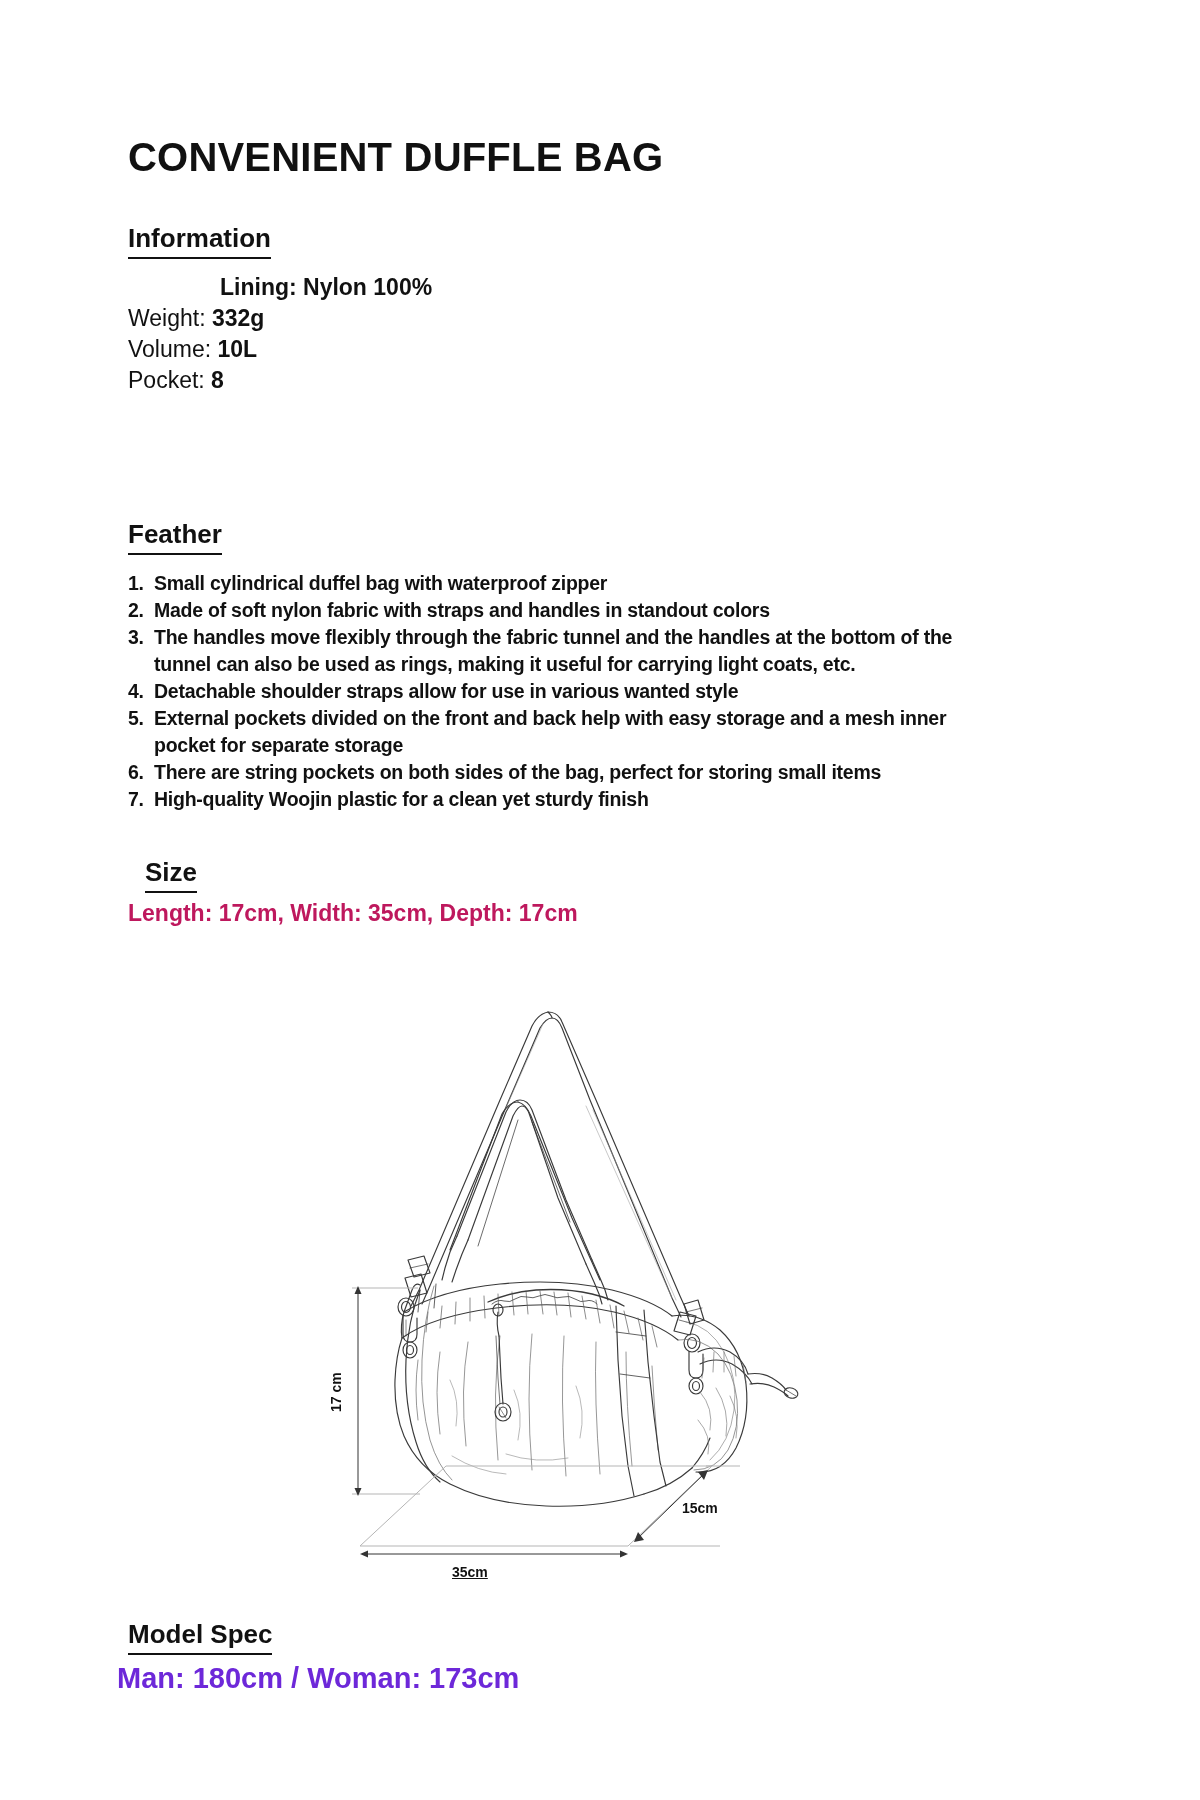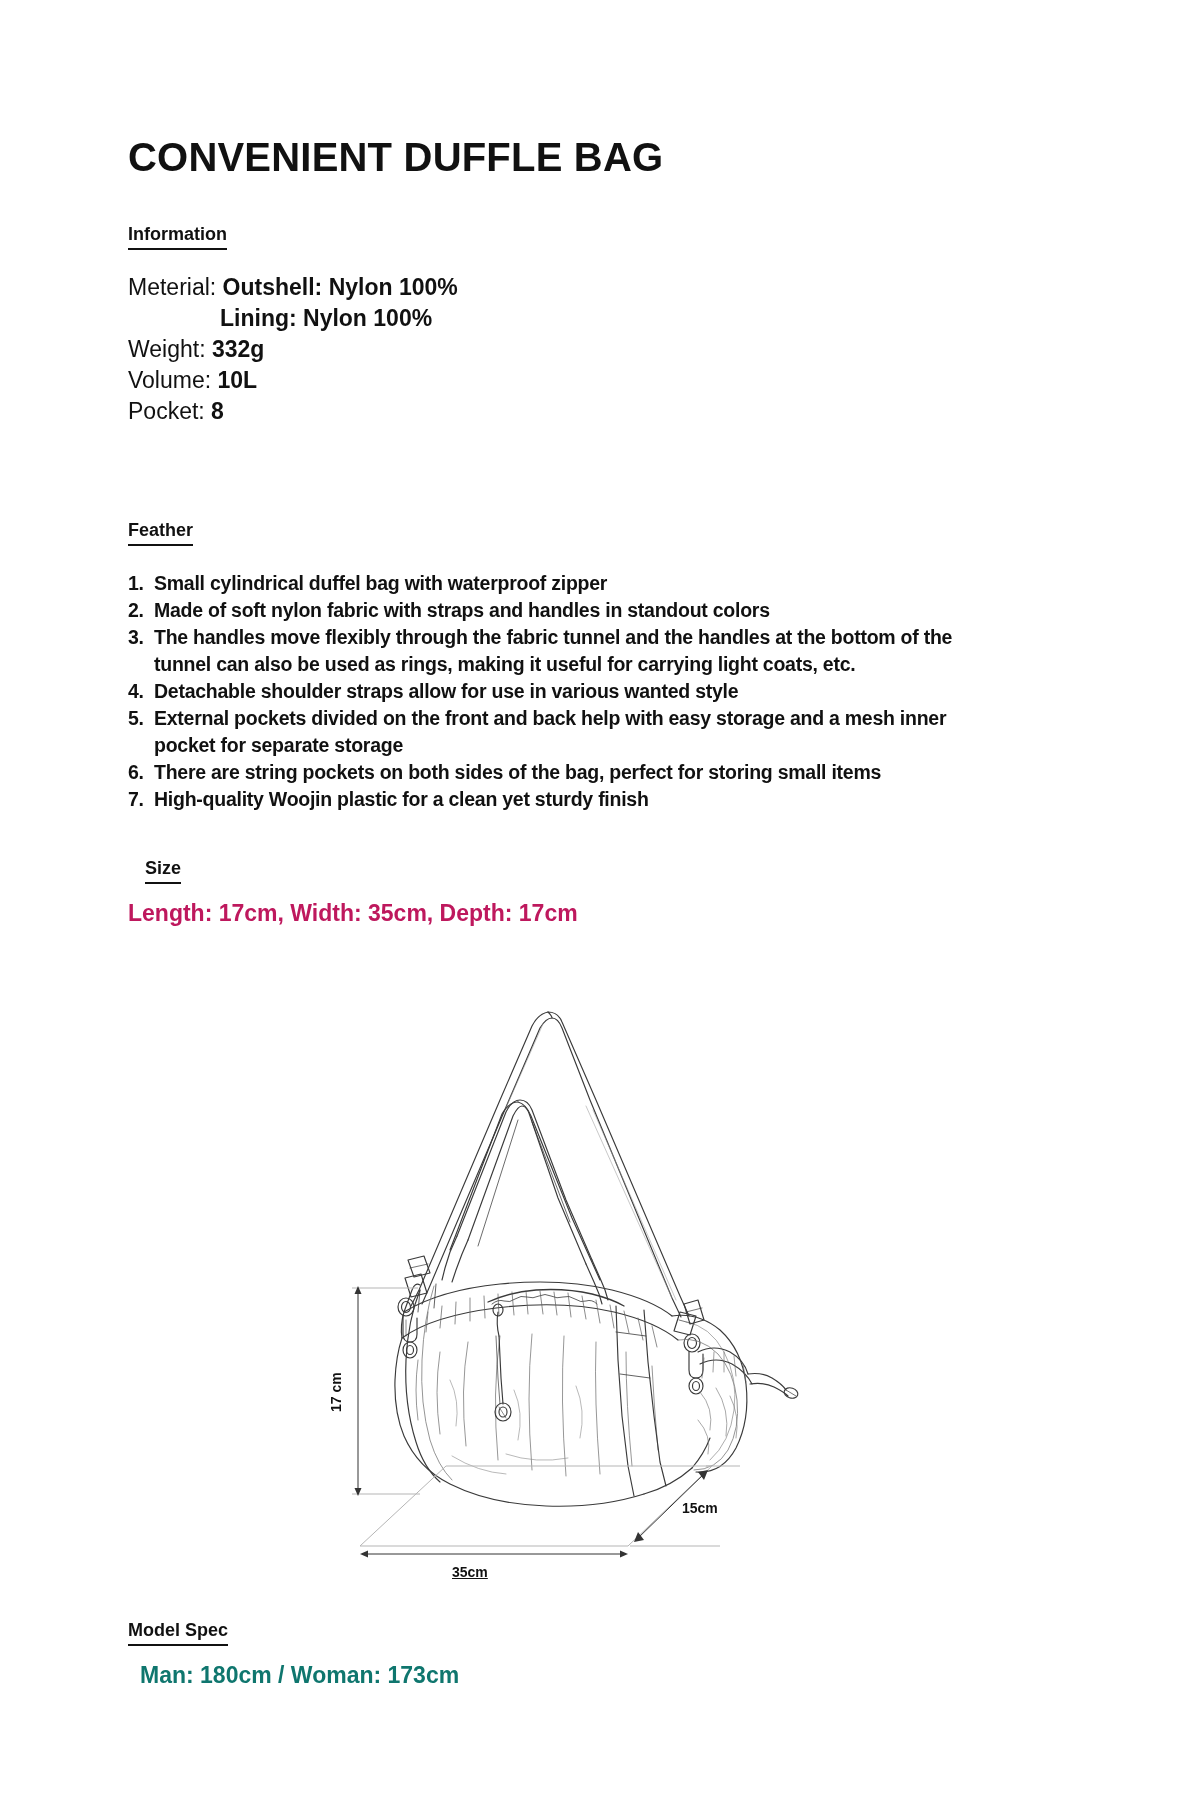--- a/index.html
+++ b/index.html
@@ -30,21 +30,21 @@
     font-size: 40px;
     font-weight: bold;
     letter-spacing: 0.2px;
     color: #111111;
     white-space: nowrap;
   }
 
   
   .section-heading {
     position: absolute;
-    font-size: 18px;
+    font-size: 26px;
     font-weight: bold;
     color: #111111;
     padding-bottom: 3px;
     border-bottom: 2px solid #111111;
     display: inline-block;
     white-space: nowrap;
     line-height: 1.15;
   }
 
   
@@ -124,25 +124,25 @@
   #illustration svg {
     display: block;
     width: 620px;
     height: 600px;
   }
 
   
   #model-spec-heading { left: 128px; top: 1620px; }
   #model-spec-value {
     position: absolute;
-    left: 140px;
+    left: 117px;
     top: 1662px;
-    font-size: 23px;
-    font-weight: bold;
-    color: #0f766e;
+    font-size: 29px;
+    font-weight: bold;
+    color: #6d28d9;
     white-space: nowrap;
   }
 
   
   .dim-label {
     position: absolute;
     font-size: 14px;
     font-weight: bold;
     color: #111111;
     font-family: "Liberation Sans", sans-serif;
@@ -167,24 +167,20 @@
 </head>
 <body>
 
 <div id="page">
 
   <h1 id="page-title">CONVENIENT DUFFLE BAG</h1>
 
   <div class="section-heading" id="information-heading">Information</div>
 
   <div id="information-list">
-    <div class="info-row">
-      <span class="info-label">Meterial:</span>
-      <span class="info-value">Outshell: Nylon 100%</span>
-    </div>
     <div class="info-row continuation">
       <span class="info-value">Lining: Nylon 100%</span>
     </div>
     <div class="info-row">
       <span class="info-label">Weight:</span>
       <span class="info-value">332g</span>
     </div>
     <div class="info-row">
       <span class="info-label">Volume:</span>
       <span class="info-value">10L</span>

